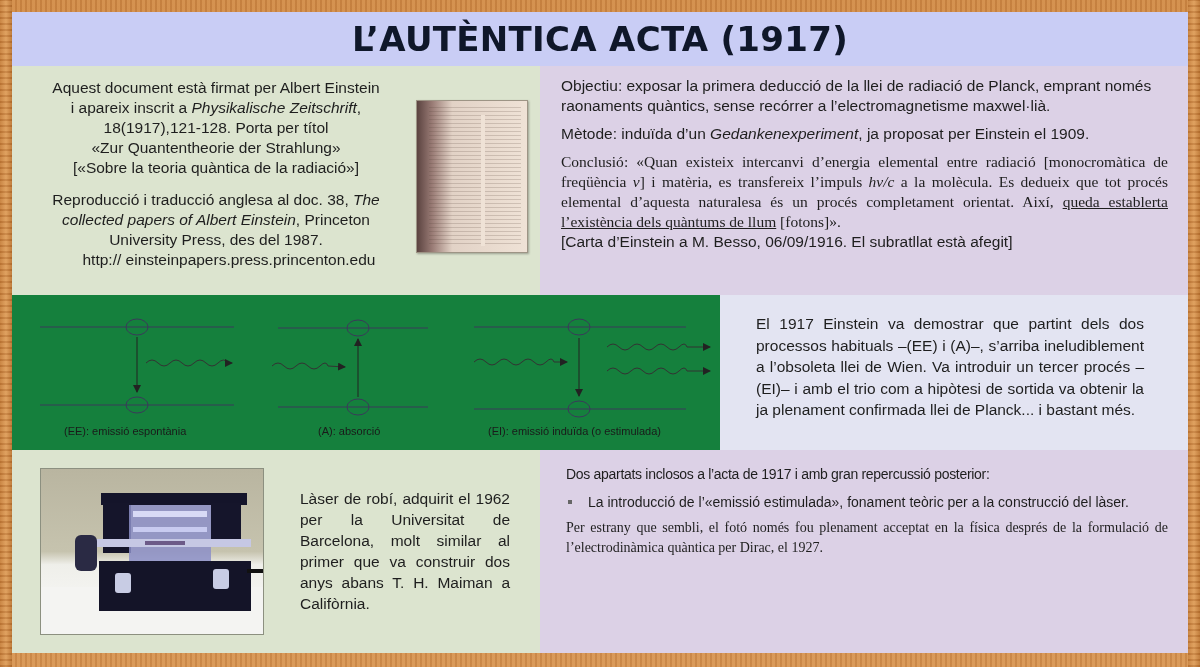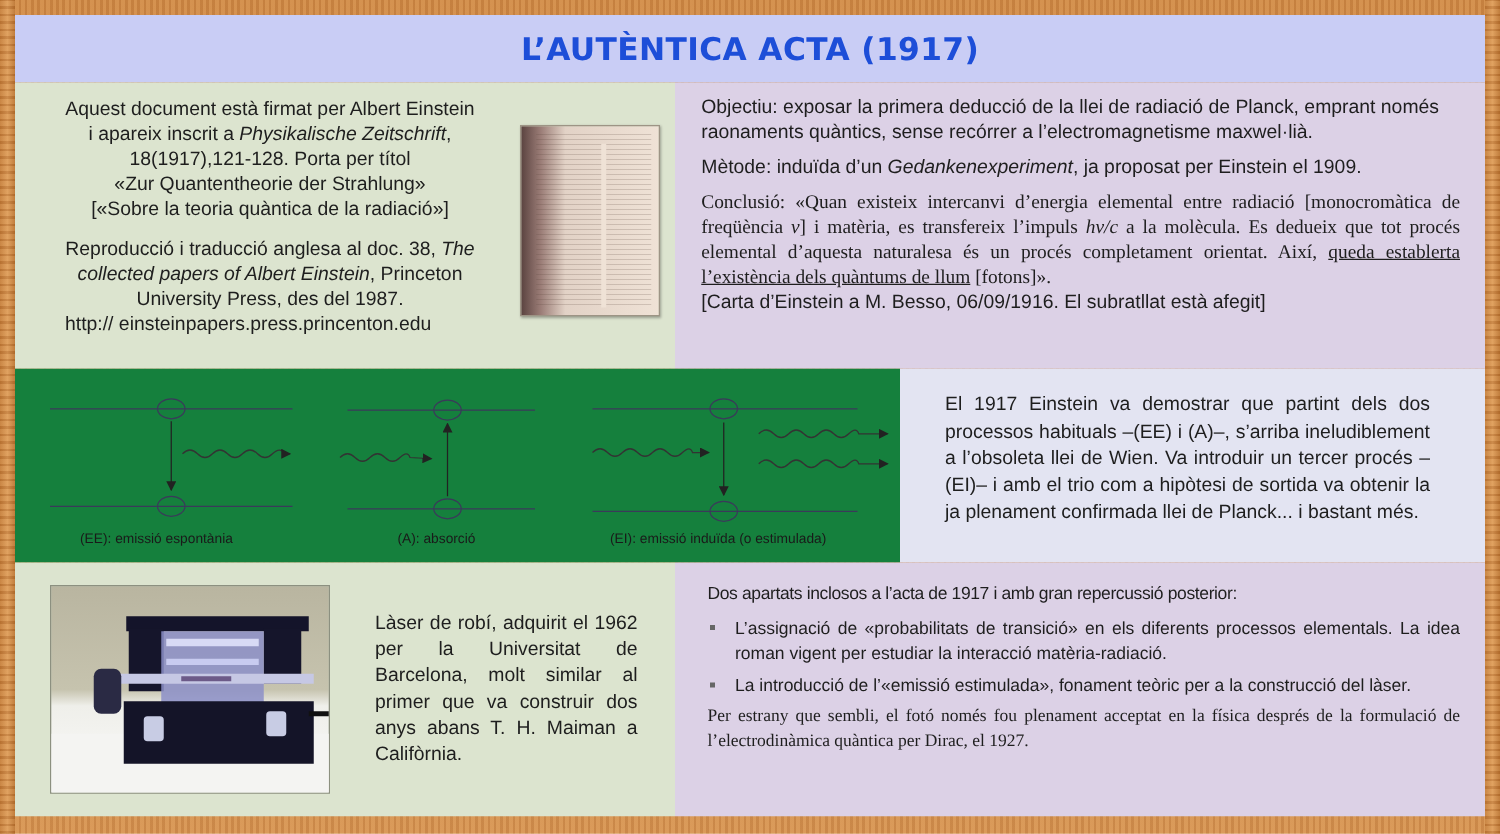--- a/index.html
+++ b/index.html
@@ -13,39 +13,39 @@
   .frame-v {
     position:absolute; top:0; bottom:0; width:12px;
     background:
       repeating-linear-gradient(0deg, rgba(120,60,10,0.15) 0 2px, rgba(255,220,160,0.12) 2px 6px),
       linear-gradient(90deg,#c27a38,#dc9a58 50%,#b8702f);
   }
   .stage { position:absolute; left:12px; top:12px; width:1176px; height:641px; }
   .panel { position:absolute; box-sizing:border-box; }
   .title-band { left:0; top:0; width:1176px; height:54px; background:#c9cdf5; display:flex; align-items:center; justify-content:center; }
   .title {
-    font-family:"DejaVu Sans", sans-serif; font-weight:bold; font-size:25px;
-    color:#1d4ed8; letter-spacing:0.3px;
+    font-family:"DejaVu Sans", sans-serif; font-weight:bold; font-size:34px;
+    color:#0f172a; letter-spacing:0.3px;
   }
   .green { background:#dce4cf; }
   .purple { background:#dcd1e6; }
   .blue { background:#15803d; }
   .gray { background:#e3e4f2; }
 
   .r1-left { left:0; top:54px; width:528px; height:229px; }
   .r1-right { left:528px; top:54px; width:648px; height:229px; padding:10px 20px 0 21px; font-size:15.5px; line-height:20px; }
   .r2-left { left:0; top:283px; width:708px; height:155px; }
   .r2-right { left:708px; top:283px; width:468px; height:155px; padding:18px 44px 0 36px; font-size:15.5px; line-height:21.5px; text-align:justify; }
   .r3-left { left:0; top:438px; width:528px; height:203px; }
   .r3-right { left:528px; top:438px; width:648px; height:203px; padding:14px 20px 0 26px; font-size:14px; line-height:20px; }
 
   .citation { position:absolute; left:14px; top:12px; width:380px; text-align:center; font-size:15.5px; line-height:20px; }
   .citation p { margin:0; }
   .citation .gap { height:12px; }
-  .url-line { display:block; text-align:left; padding-left:26px; }
+  .url-line { display:block; text-align:center; padding-left:26px; }
   .url-prefix { font-weight:normal; }
 
   .doc-thumb {
     position:absolute; left:404px; top:34px; width:110px; height:151px;
     background:linear-gradient(90deg,#5b4340 0%,#9a7c76 14%,#e2d2c6 32%,#efe2d6 100%);
     border:1px solid #9d9485; box-shadow:1px 1px 2px rgba(0,0,0,0.3);
     overflow:hidden;
   }
   .doc-thumb .lines {
     position:absolute; left:12px; right:6px; top:6px; bottom:6px;
@@ -175,19 +175,18 @@
         <rect x="172" y="100" width="16" height="20" rx="3" fill="#c8cce4"></rect>
         <rect x="206" y="100" width="18" height="4" fill="#111"></rect>
       </svg>
     </div>
     <div class="laser-caption">Làser de robí, adquirit el 1962 per la Universitat de Barcelona, molt similar al primer que va construir dos anys abans T. H. Maiman a Califòrnia.</div>
   </div>
 
   <div class="panel purple r3-right">
     <p class="lead"><span>Dos apartats inclosos a l’acta de 1917 i amb gran repercussió posterior</span><span>:</span></p>
     <ul class="bullets">
-      <li>L’assignació de «probabilitats de transició» en els diferents processos elementals. La idea roman vigent per estudiar la interacció matèria-radiació.</li>
       <li>La introducció de l’«emissió estimulada», fonament teòric per a la construcció del làser.</li>
     </ul>
     <p class="para justify"><span>Per estrany que sembli</span><span>, el fotó només fou plenament acceptat en la física després de la formulació de l’electrodinàmica quàntica per Dirac, el 1927.</span></p>
   </div>
 
 </div>
 
 </body></html>

